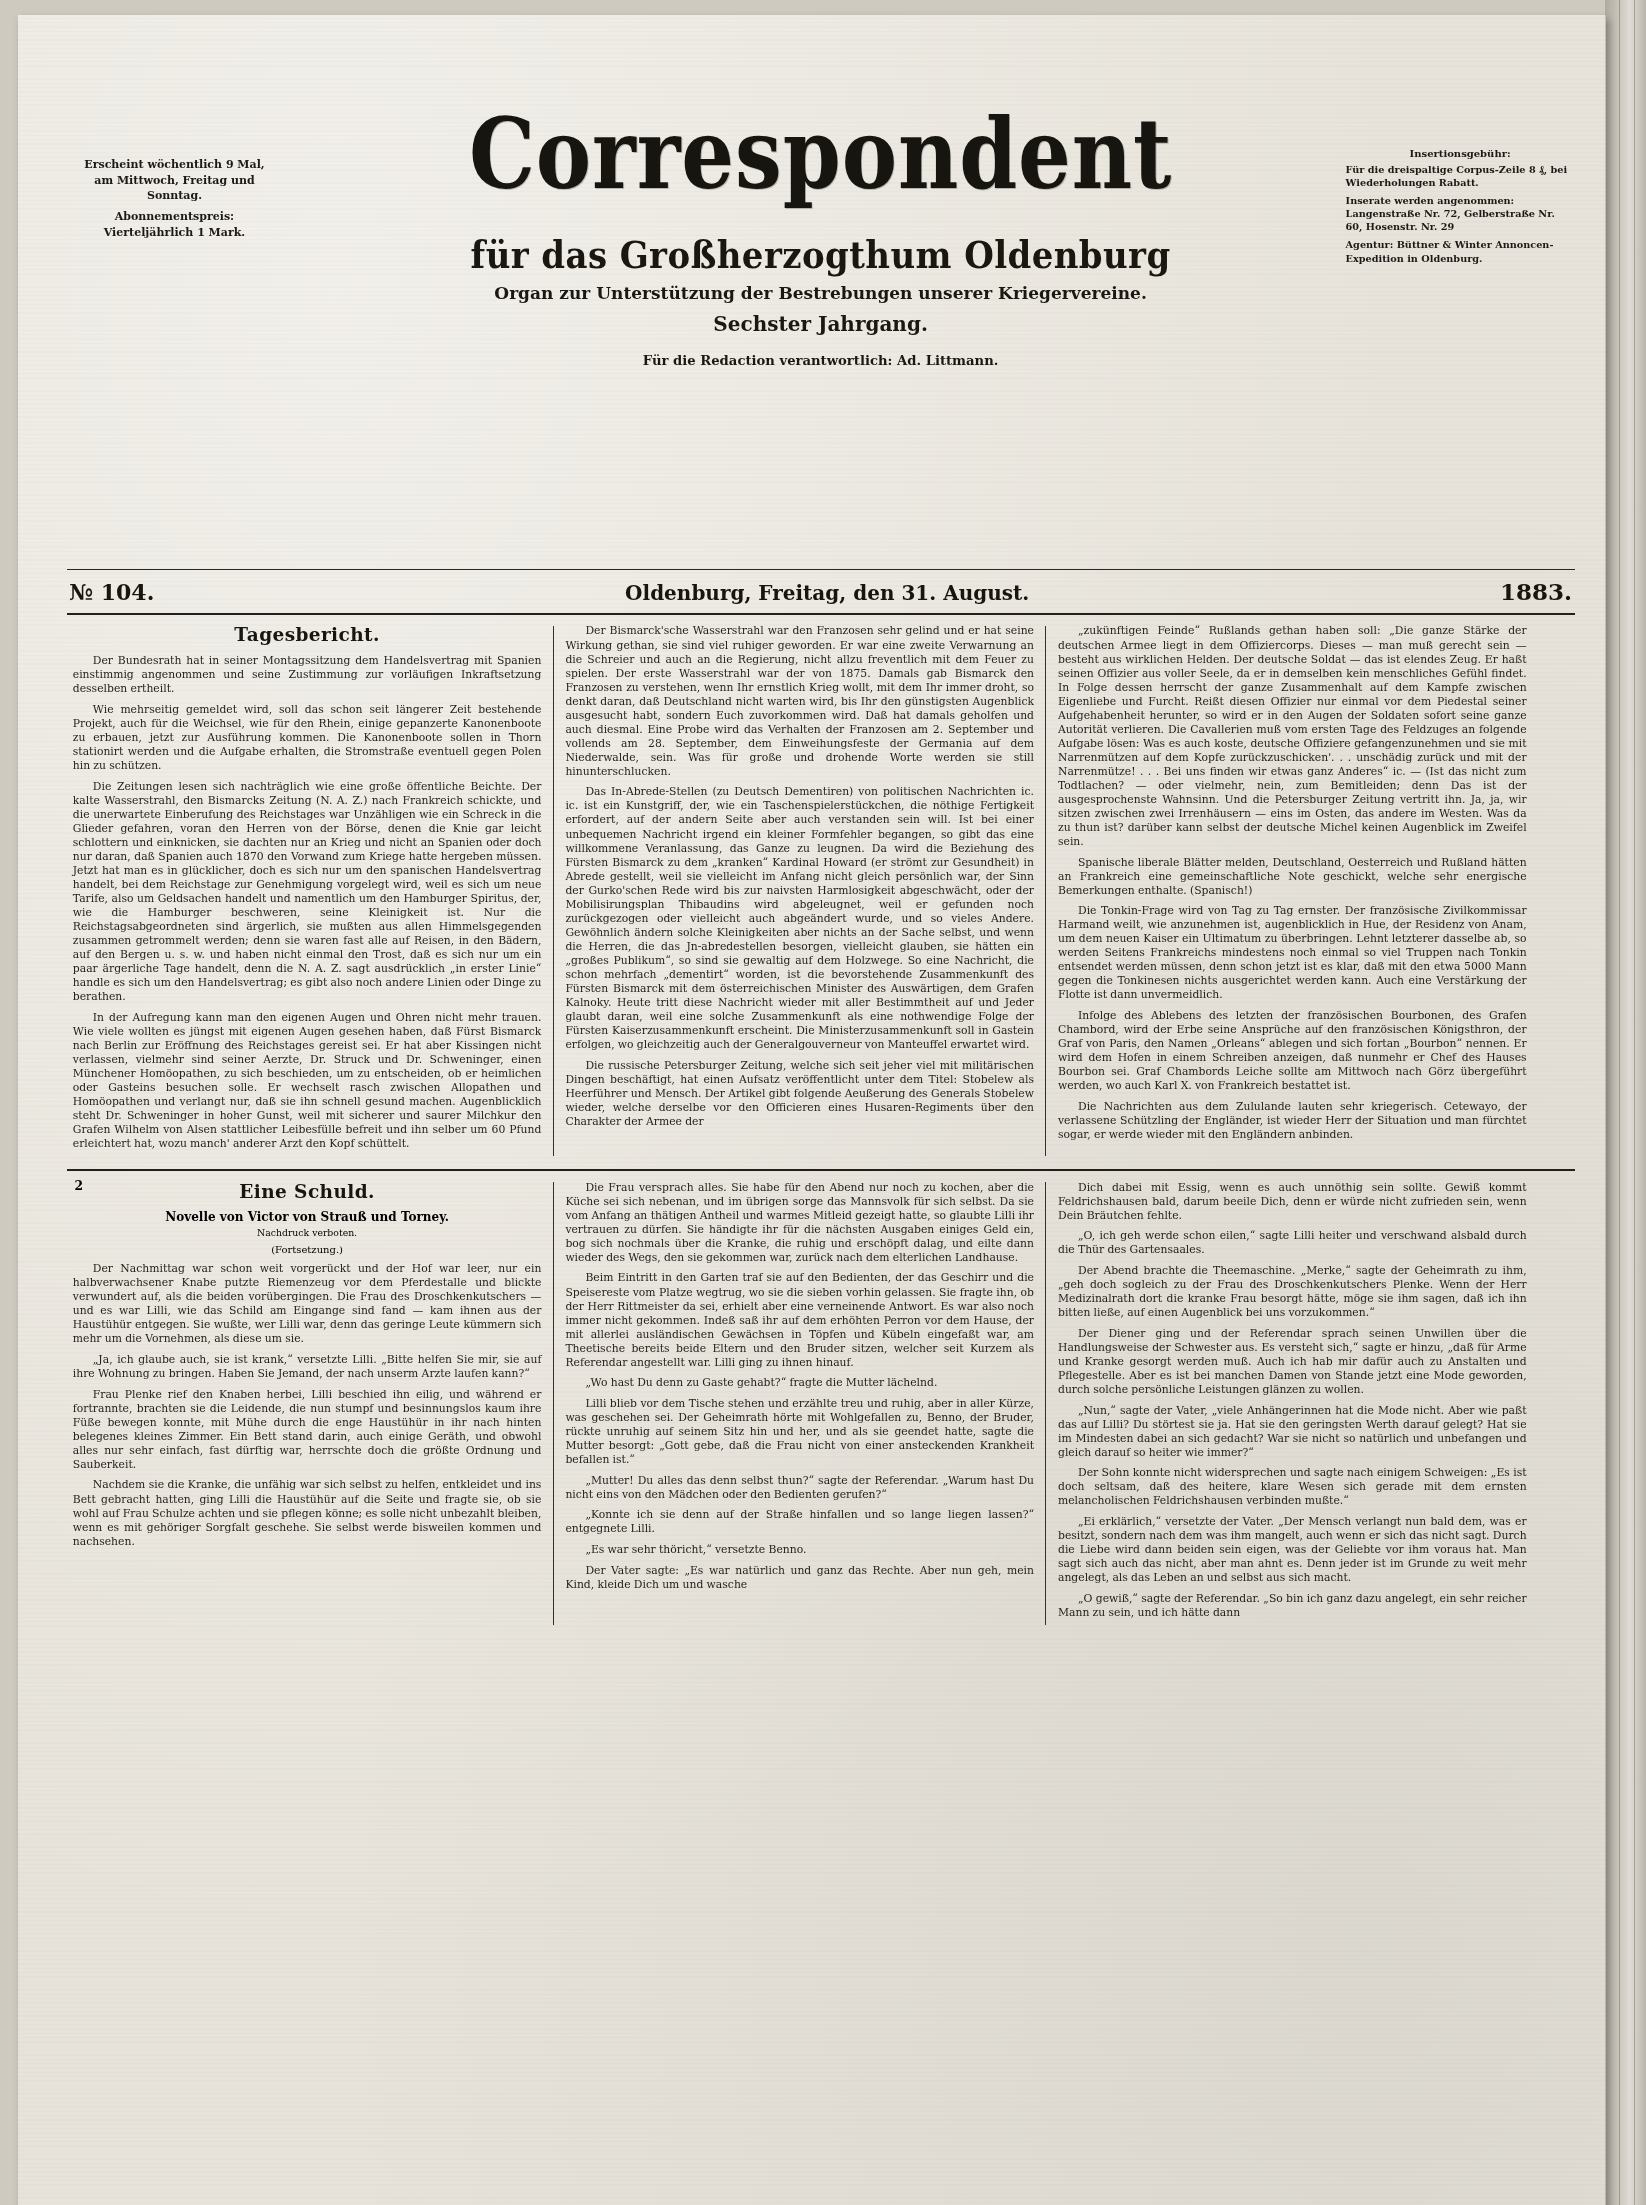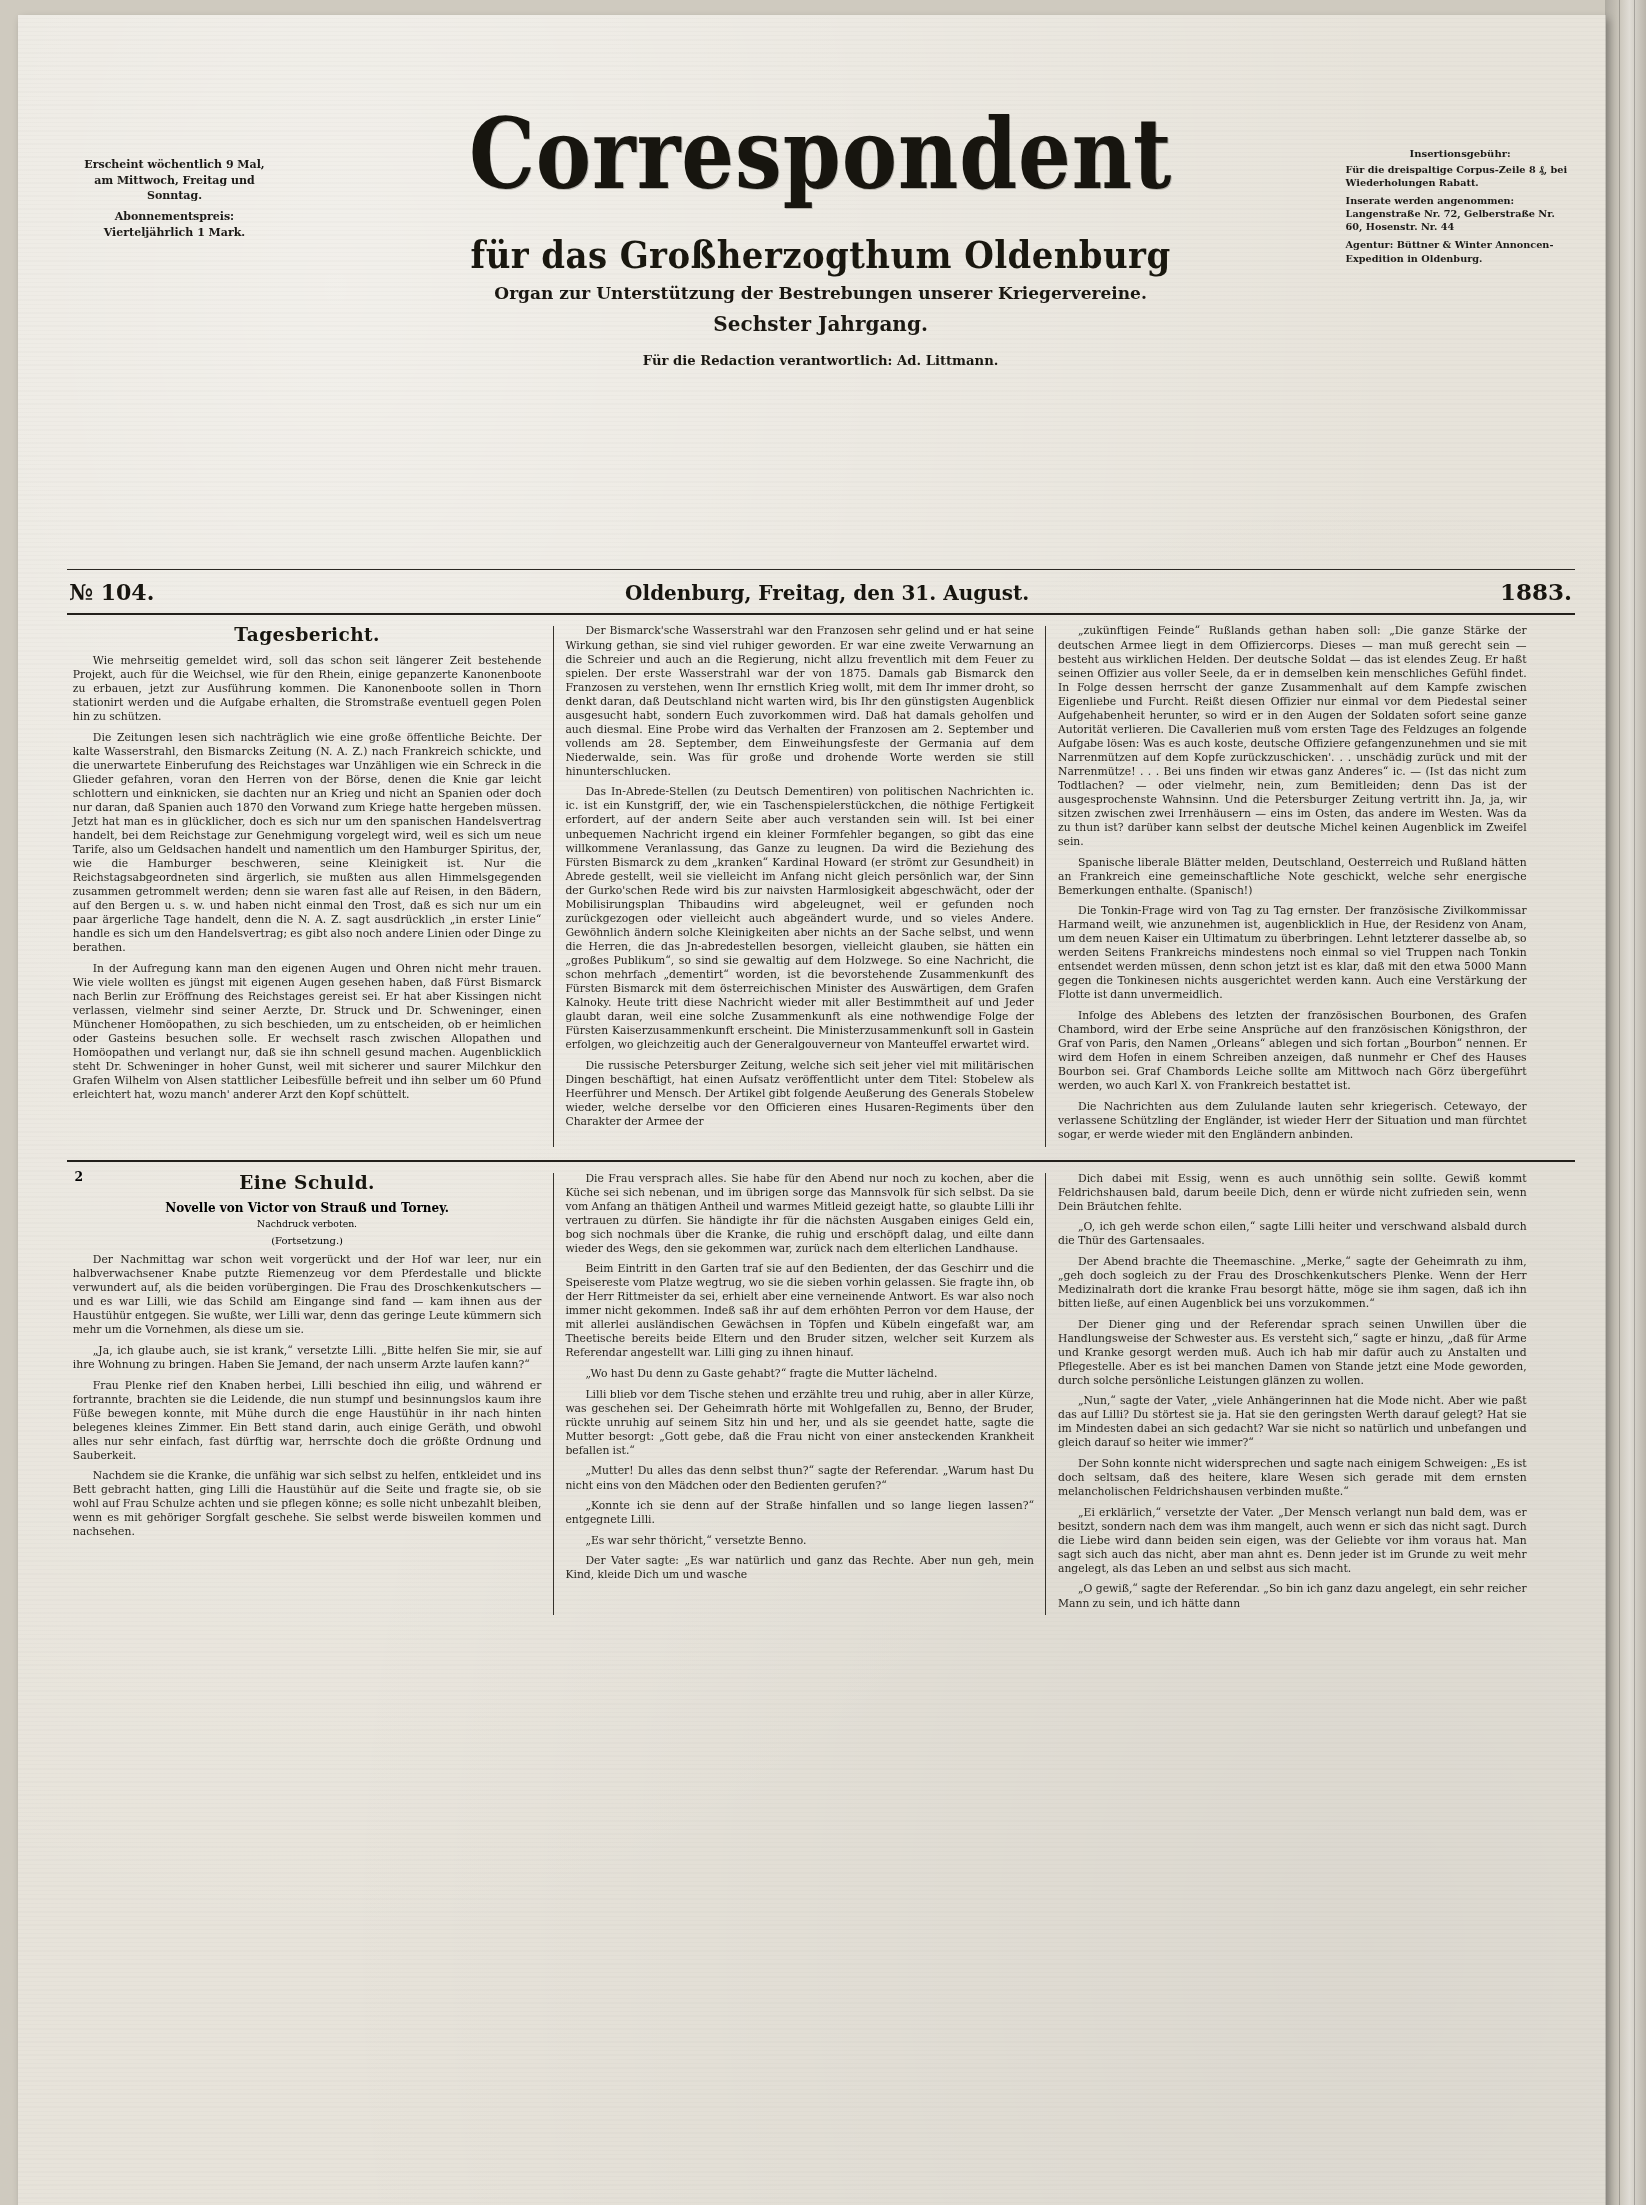--- a/index.html
+++ b/index.html
@@ -250,21 +250,21 @@
           <div>Erscheint wöchentlich 9 Mal,</div>
           <div>am Mittwoch, Freitag und</div>
           <div>Sonntag.</div>
           <div class="sub">Abonnementspreis:</div>
           <div>Vierteljährlich 1 Mark.</div>
         </div>
 
         <div class="corner-right">
           <div class="hdr">Insertionsgebühr:</div>
           <p>Für die dreispaltige Corpus-Zeile 8 ₰, bei Wiederholungen Rabatt.</p>
-          <p>Inserate werden angenommen: Langenstraße Nr. 72, Gelberstraße Nr. 60, Hosenstr. Nr. 44</p>
+          <p>Inserate werden angenommen: Langenstraße Nr. 72, Gelberstraße Nr. 60, Hosenstr. Nr. 29</p>
           <p>Agentur: Büttner &amp; Winter Annoncen-Expedition in Oldenburg.</p>
         </div>
 
         <div class="title-main">Correspondent</div>
         <div class="title-sub1">für das Großherzogthum Oldenburg</div>
         <div class="title-sub3">Organ zur Unterstützung der Bestrebungen unserer Kriegervereine.</div>
         <div class="title-sub4">Sechster Jahrgang.</div>
         <div class="resp-line">Für die Redaction verantwortlich: Ad. Littmann.</div>
       </div>
 
@@ -275,20 +275,21 @@
         <div class="issue-place">Oldenburg, Freitag, den 31. August.</div>
         <div class="issue-year">1883.</div>
       </div>
 
       <div class="rule-main"></div>
 
       <div class="cols">
 
         <div class="col">
           <div class="sec-head">Tagesbericht.</div>
+          <p class="body">Der Bundesrath hat in seiner Montagssitzung dem Handelsvertrag mit Spanien einstimmig angenommen und seine Zustimmung zur vorläufigen Inkraftsetzung desselben ertheilt.</p>
           <p class="body">Wie mehrseitig gemeldet wird, soll das schon seit längerer Zeit bestehende Projekt, auch für die Weichsel, wie für den Rhein, einige gepanzerte Kanonenboote zu erbauen, jetzt zur Ausführung kommen. Die Kanonenboote sollen in Thorn stationirt werden und die Aufgabe erhalten, die Stromstraße eventuell gegen Polen hin zu schützen.</p>
           <p class="body">Die Zeitungen lesen sich nachträglich wie eine große öffentliche Beichte. Der kalte Wasserstrahl, den Bismarcks Zeitung (N. A. Z.) nach Frankreich schickte, und die unerwartete Einberufung des Reichstages war Unzähligen wie ein Schreck in die Glieder gefahren, voran den Herren von der Börse, denen die Knie gar leicht schlottern und einknicken, sie dachten nur an Krieg und nicht an Spanien oder doch nur daran, daß Spanien auch 1870 den Vorwand zum Kriege hatte hergeben müssen. Jetzt hat man es in glücklicher, doch es sich nur um den spanischen Handelsvertrag handelt, bei dem Reichstage zur Genehmigung vorgelegt wird, weil es sich um neue Tarife, also um Geldsachen handelt und namentlich um den Hamburger Spiritus, der, wie die Hamburger beschweren, seine Kleinigkeit ist. Nur die Reichstagsabgeordneten sind ärgerlich, sie mußten aus allen Himmelsgegenden zusammen getrommelt werden; denn sie waren fast alle auf Reisen, in den Bädern, auf den Bergen u. s. w. und haben nicht einmal den Trost, daß es sich nur um ein paar ärgerliche Tage handelt, denn die N. A. Z. sagt ausdrücklich „in erster Linie“ handle es sich um den Handelsvertrag; es gibt also noch andere Linien oder Dinge zu berathen.</p>
           <p class="body">In der Aufregung kann man den eigenen Augen und Ohren nicht mehr trauen. Wie viele wollten es jüngst mit eigenen Augen gesehen haben, daß Fürst Bismarck nach Berlin zur Eröffnung des Reichstages gereist sei. Er hat aber Kissingen nicht verlassen, vielmehr sind seiner Aerzte, Dr. Struck und Dr. Schweninger, einen Münchener Homöopathen, zu sich beschieden, um zu entscheiden, ob er heimlichen oder Gasteins besuchen solle. Er wechselt rasch zwischen Allopathen und Homöopathen und verlangt nur, daß sie ihn schnell gesund machen. Augenblicklich steht Dr. Schweninger in hoher Gunst, weil mit sicherer und saurer Milchkur den Grafen Wilhelm von Alsen stattlicher Leibesfülle befreit und ihn selber um 60 Pfund erleichtert hat, wozu manch' anderer Arzt den Kopf schüttelt.</p>
         </div>
 
         <div class="coldiv"></div>
 
         <div class="col">
           <p class="body">Der Bismarck'sche Wasserstrahl war den Franzosen sehr gelind und er hat seine Wirkung gethan, sie sind viel ruhiger geworden. Er war eine zweite Verwarnung an die Schreier und auch an die Regierung, nicht allzu freventlich mit dem Feuer zu spielen. Der erste Wasserstrahl war der von 1875. Damals gab Bismarck den Franzosen zu verstehen, wenn Ihr ernstlich Krieg wollt, mit dem Ihr immer droht, so denkt daran, daß Deutschland nicht warten wird, bis Ihr den günstigsten Augenblick ausgesucht habt, sondern Euch zuvorkommen wird. Daß hat damals geholfen und auch diesmal. Eine Probe wird das Verhalten der Franzosen am 2. September und vollends am 28. September, dem Einweihungsfeste der Germania auf dem Niederwalde, sein. Was für große und drohende Worte werden sie still hinunterschlucken.</p>
           <p class="body">Das In-Abrede-Stellen (zu Deutsch Dementiren) von politischen Nachrichten ic. ic. ist ein Kunstgriff, der, wie ein Taschenspielerstückchen, die nöthige Fertigkeit erfordert, auf der andern Seite aber auch verstanden sein will. Ist bei einer unbequemen Nachricht irgend ein kleiner Formfehler begangen, so gibt das eine willkommene Veranlassung, das Ganze zu leugnen. Da wird die Beziehung des Fürsten Bismarck zu dem „kranken“ Kardinal Howard (er strömt zur Gesundheit) in Abrede gestellt, weil sie vielleicht im Anfang nicht gleich persönlich war, der Sinn der Gurko'schen Rede wird bis zur naivsten Harmlosigkeit abgeschwächt, oder der Mobilisirungsplan Thibaudins wird abgeleugnet, weil er gefunden noch zurückgezogen oder vielleicht auch abgeändert wurde, und so vieles Andere. Gewöhnlich ändern solche Kleinigkeiten aber nichts an der Sache selbst, und wenn die Herren, die das Jn-abredestellen besorgen, vielleicht glauben, sie hätten ein „großes Publikum“, so sind sie gewaltig auf dem Holzwege. So eine Nachricht, die schon mehrfach „dementirt“ worden, ist die bevorstehende Zusammenkunft des Fürsten Bismarck mit dem österreichischen Minister des Auswärtigen, dem Grafen Kalnoky. Heute tritt diese Nachricht wieder mit aller Bestimmtheit auf und Jeder glaubt daran, weil eine solche Zusammenkunft als eine nothwendige Folge der Fürsten Kaiserzusammenkunft erscheint. Die Ministerzusammenkunft soll in Gastein erfolgen, wo gleichzeitig auch der Generalgouverneur von Manteuffel erwartet wird.</p>

